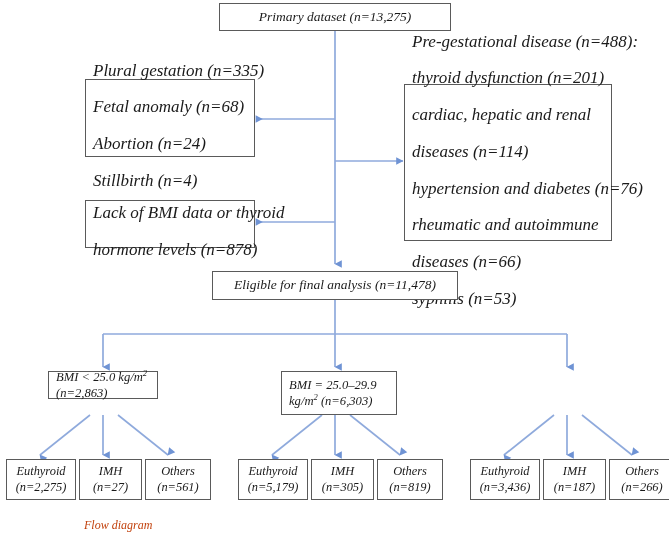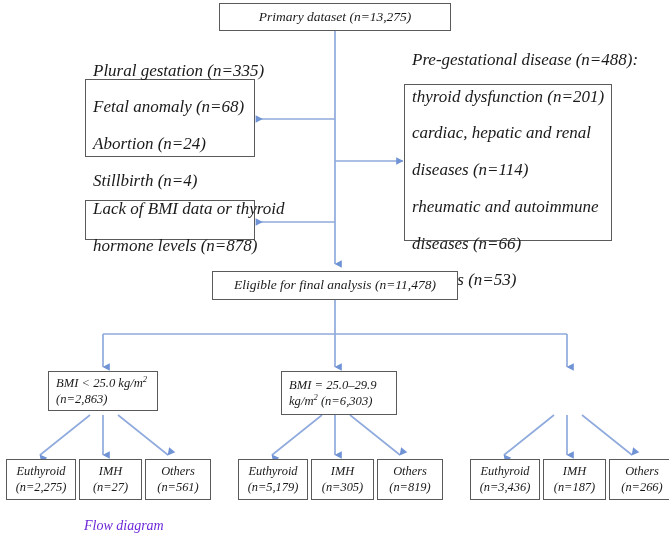--- a/index.html
+++ b/index.html
@@ -18,21 +18,21 @@
   }
   .box.center{align-items:center;text-align:center;}
   .box.left{align-items:flex-start;text-align:left;}
   .line{display:block;white-space:nowrap;line-height:1.22;}
   .b-title{font-size:13.5px;padding:0 8px;}
   .b-list{font-size:17px;padding:0 7px;margin-top:16px;}
   .b-bmi{font-size:12.6px;padding:0 7px;line-height:1.3;}
   .b-leaf{font-size:12.4px;padding:0 3px;line-height:1.28;}
   .caption{
     position:absolute;left:84px;top:518px;
-    font-size:14px;color:#6d28d9;white-space:nowrap;z-index:2;
+    font-size:12px;color:#c2410c;white-space:nowrap;z-index:2;
   }
   sup{font-size:8.5px;vertical-align:super;line-height:0;}
 </style>
 </head>
 <body>
 
 <div id="stage">
 
   <svg id="wires" viewBox="0 0 669 540">
     <defs>
@@ -85,35 +85,36 @@
     <span class="line b-list">Fetal anomaly (n=68)</span>
     <span class="line b-list">Abortion (n=24)</span>
     <span class="line b-list">Stillbirth (n=4)</span>
   </div>
 
   <div class="box left" style="left:404px;top:84px;width:208px;height:157px;">
     <span class="line b-list">Pre-gestational disease (n=488):</span>
     <span class="line b-list">thyroid dysfunction (n=201)</span>
     <span class="line b-list">cardiac, hepatic and renal</span>
     <span class="line b-list">diseases (n=114)</span>
+    <span class="line b-list">hypertension and diabetes (n=76)</span>
     <span class="line b-list">rheumatic and autoimmune</span>
     <span class="line b-list">diseases (n=66)</span>
     <span class="line b-list">syphilis (n=53)</span>
   </div>
 
-  <div class="box left" style="left:85px;top:200px;width:170px;height:40px;">
+  <div class="box left" style="left:85px;top:200px;width:170px;height:48px;">
     <span class="line b-list">Lack of BMI data or thyroid</span>
     <span class="line b-list">hormone levels (n=878)</span>
   </div>
 
   <div class="box center" style="left:212px;top:271px;width:246px;height:29px;">
     <span class="line b-title">Eligible for final analysis (n=11,478)</span>
   </div>
 
-  <div class="box left" style="left:48px;top:371px;width:110px;height:40px;">
+  <div class="box left" style="left:48px;top:371px;width:110px;height:28px;">
     <span class="line b-bmi"><span>BMI &lt; 25.0 kg/m</span><sup>2</sup><span></span></span>
     <span class="line b-bmi"><span>(n=2,863)</span><sup></sup><span></span></span>
   </div>
 
   <div class="box left" style="left:281px;top:371px;width:116px;height:44px;">
     <span class="line b-bmi"><span>BMI = 25.0–29.9</span><sup></sup><span></span></span>
     <span class="line b-bmi"><span>kg/m</span><sup>2</sup><span> (n=6,303)</span></span>
   </div>
 
 

